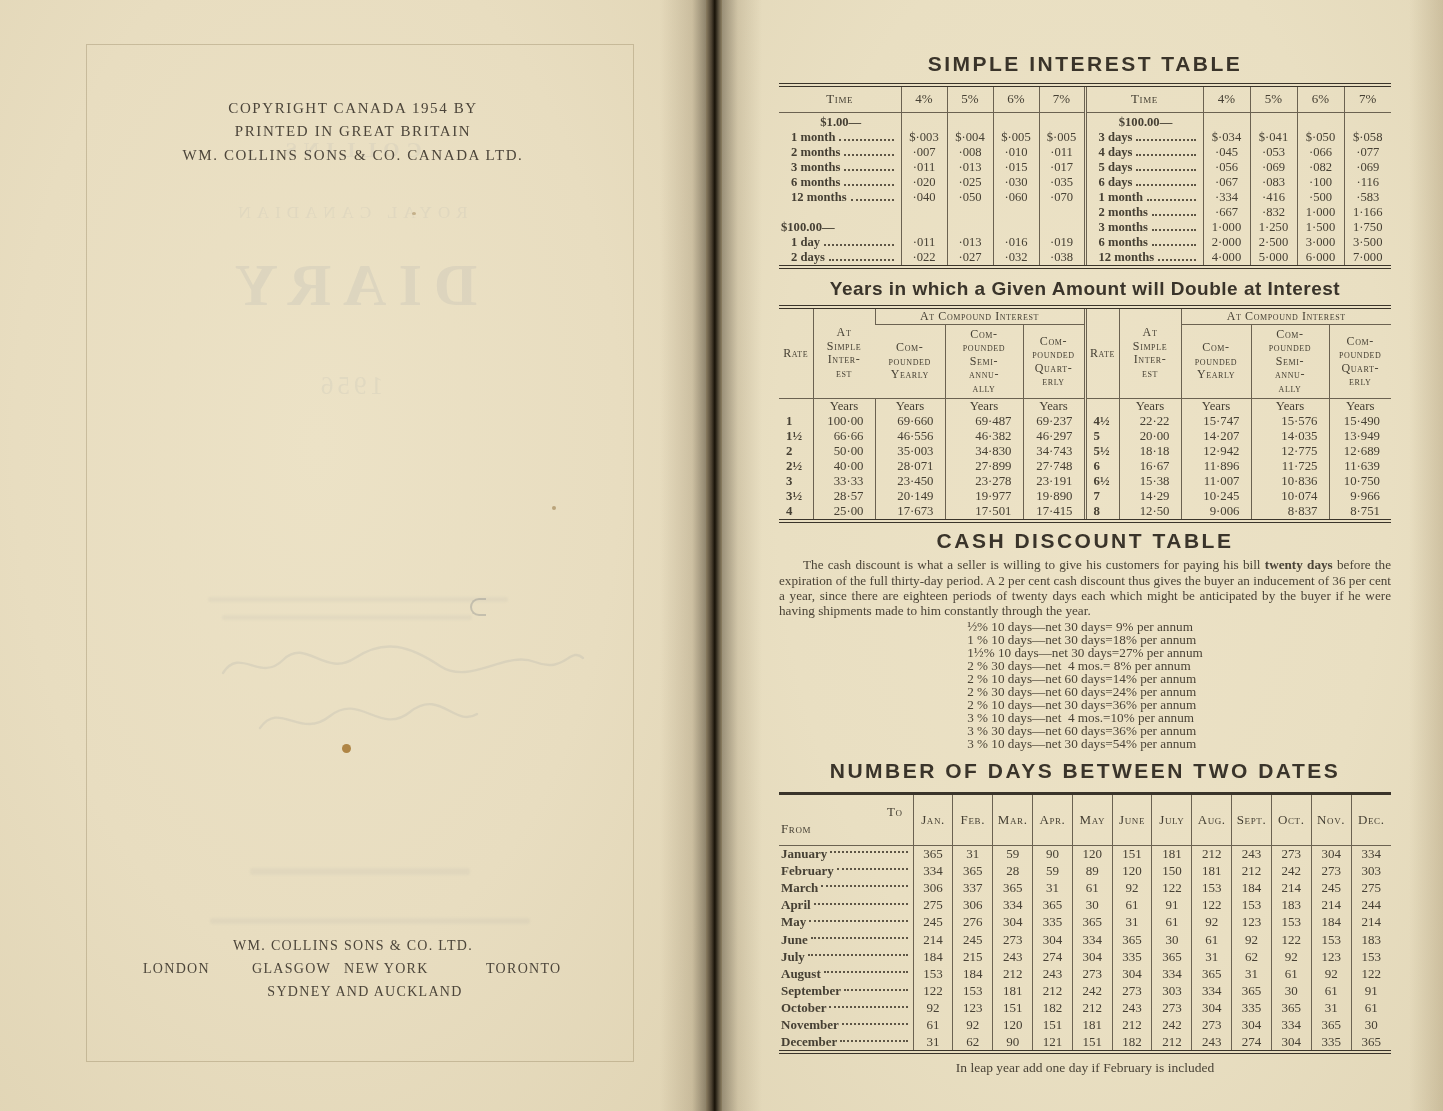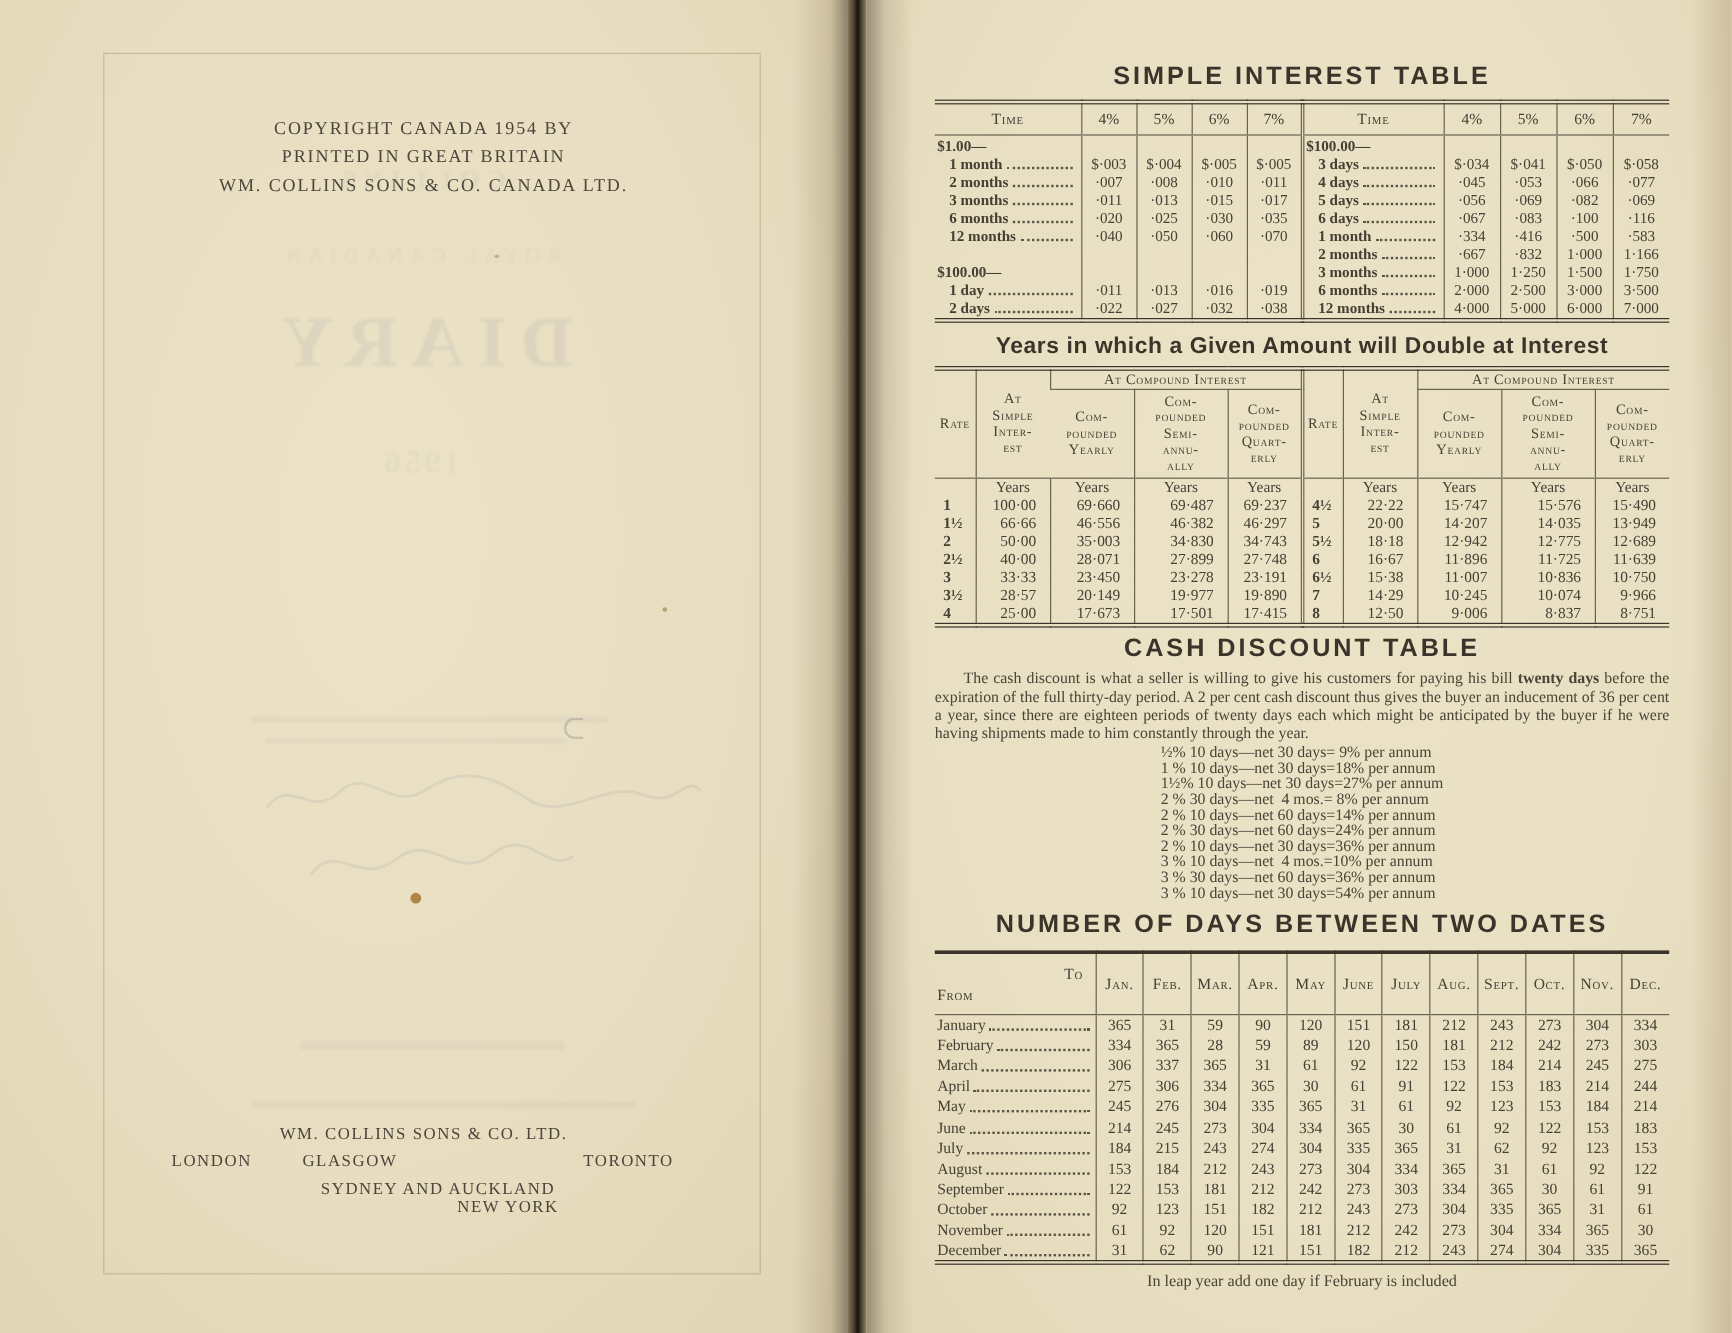--- a/index.html
+++ b/index.html
@@ -74,21 +74,21 @@
 
   
   .t1{margin-top:7px;border-top:4px double var(--ink-dark);border-bottom:4px double var(--ink-dark);
       font-size:12.6px;}
   .t1 thead th{height:27px;font-weight:normal;border-bottom:1px solid var(--line);font-size:13px;}
   .t1 tbody td{height:13.4px;text-align:center;}
   .t1 td.time{text-align:left;}
   .t1 .section{font-weight:bold;padding-left:2px;}
   .lead{display:flex;align-items:baseline;padding-left:12px;padding-right:5px;font-weight:bold;}
   .lead .dots{flex:1;border-bottom:2px dotted #5d5545;margin:0 2px 3px 4px;}
-  .t1 tbody tr:first-child td{padding-top:2px;}
+  .t1 tbody tr:first-child td{padding-top:2px;text-align:center;}
 
   
   .t2{margin-top:5px;border-top:4px double var(--ink-dark);border-bottom:4px double var(--ink-dark);
       font-size:12.8px;}
   .t2 thead th{font-weight:normal;font-size:12px;line-height:1.12;text-align:center;vertical-align:middle;}
   .t2 thead{border-bottom:1px solid var(--line);}
   .t2 .group{height:18px;border-bottom:1px solid var(--line);}
   .t2 .multi{white-space:pre-line;padding:3px 1px;}
   .t2 tbody td{height:13.8px;text-align:right;padding-right:11px;}
   .t2 tbody tr.units td{text-align:center;padding-right:0;height:15px;}
@@ -103,21 +103,21 @@
   
   .t3{margin-top:9px;border-top:3px solid var(--ink-dark);border-bottom:4px double var(--ink-dark);
       font-size:13px;}
   .t3 thead th{height:52px;font-weight:normal;border-bottom:1px solid var(--line);font-size:13px;
     vertical-align:middle;}
   .t3 .corner{position:relative;}
   .t3 .corner .to{position:absolute;top:9px;right:10px;}
   .t3 .corner .from{position:absolute;bottom:8px;left:2px;}
   .t3 tbody td{height:17.2px;text-align:center;}
   .t3 tbody td.mlab{text-align:left;}
-  .mlead{display:flex;align-items:flex-end;padding-left:2px;padding-right:4px;}
+  .mlead{display:flex;align-items:center;padding-left:2px;padding-right:4px;font-weight:bold;}
   .mlead .dots{flex:1;border-bottom:2px dotted #5d5545;margin:0 1px 3px 3px;}
   .footnote{margin-top:6px;text-align:center;font-size:13.5px;color:#4a4336;}
 </style>
 </head>
 <body>
 
 <div class="book">
 
   <div class="page-left">
     <div class="inner-border"></div>
@@ -150,21 +150,21 @@
 
     <div class="spot" style="left:342px;top:744px;width:9px;height:9px;background:#a4762f;opacity:.85;"></div>
     <div class="spot" style="left:552px;top:506px;width:4px;height:4px;background:#8c6a34;opacity:.5;"></div>
     <div class="spot" style="left:412px;top:212px;width:4px;height:3px;background:#8c6a34;opacity:.4;"></div>
 
     <div class="publisher">
       <div>WM. COLLINS SONS &amp; CO. LTD.</div>
       <div class="pub-cities">
         <span style="left:143px;">LONDON</span>
         <span style="left:252px;">GLASGOW</span>
-        <span style="left:381px;margin-top:38px;">NEW YORK</span>
+        <span style="left:344px;">NEW YORK</span>
         <span style="left:486px;">TORONTO</span>
       </div>
       <div class="pub-l3">SYDNEY AND AUCKLAND</div>
     </div>
   </div>
 
   <div class="spine"></div>
 
   <div class="page-right">
 

